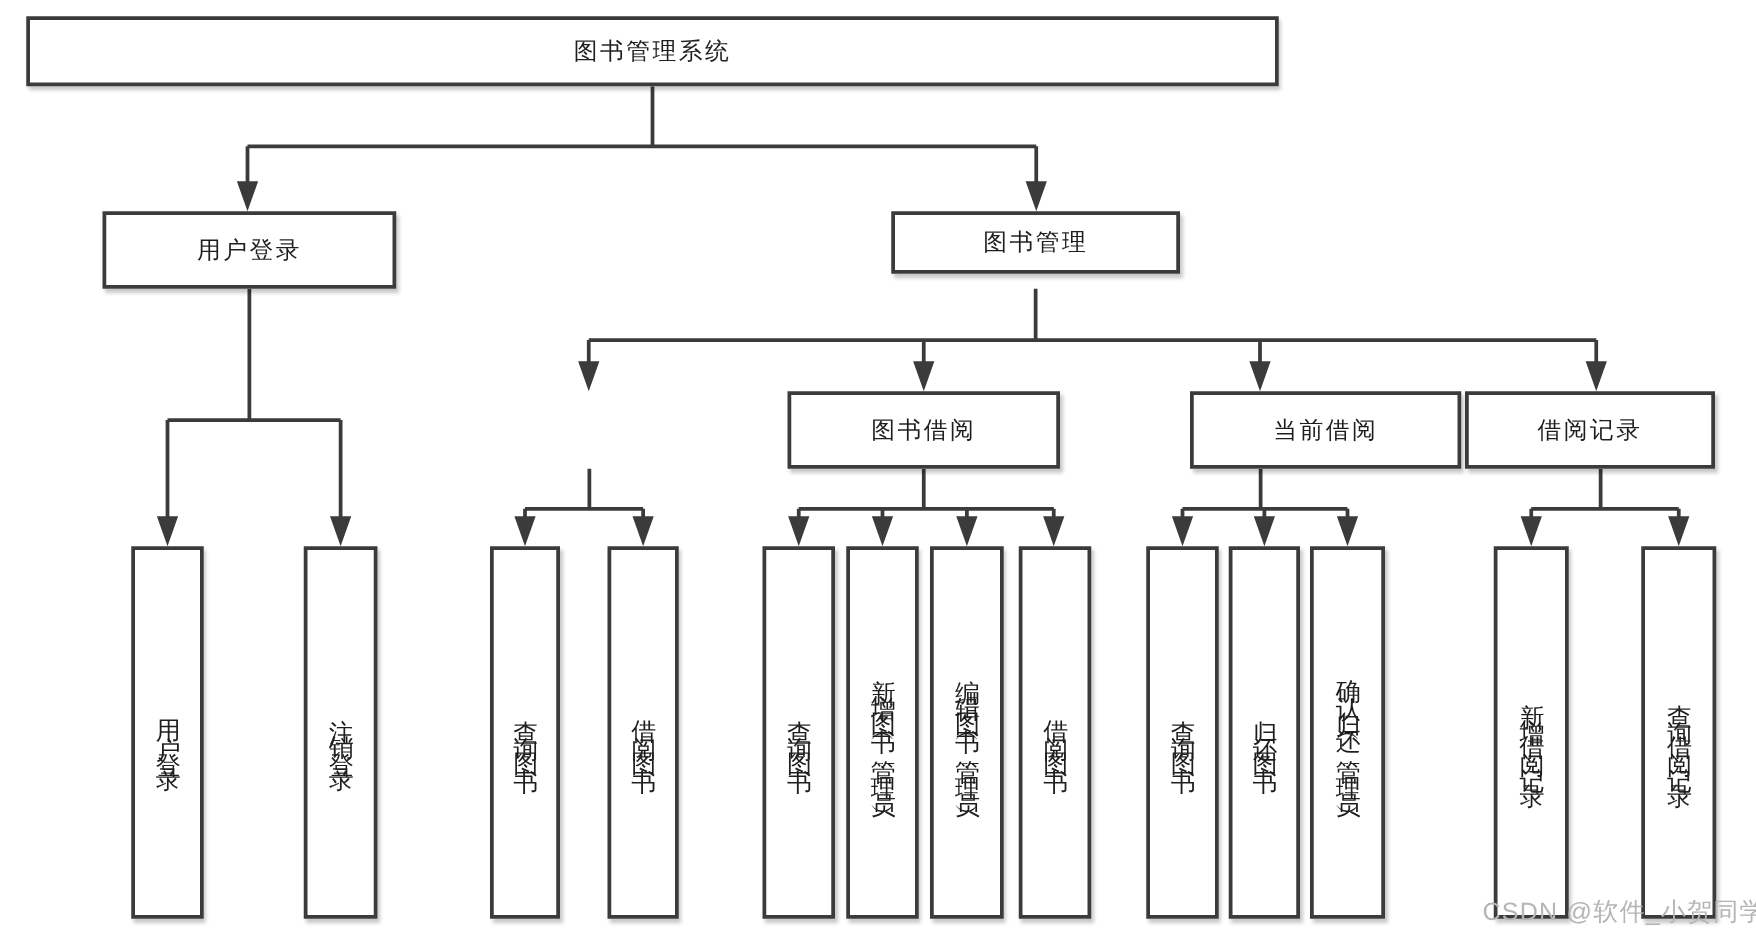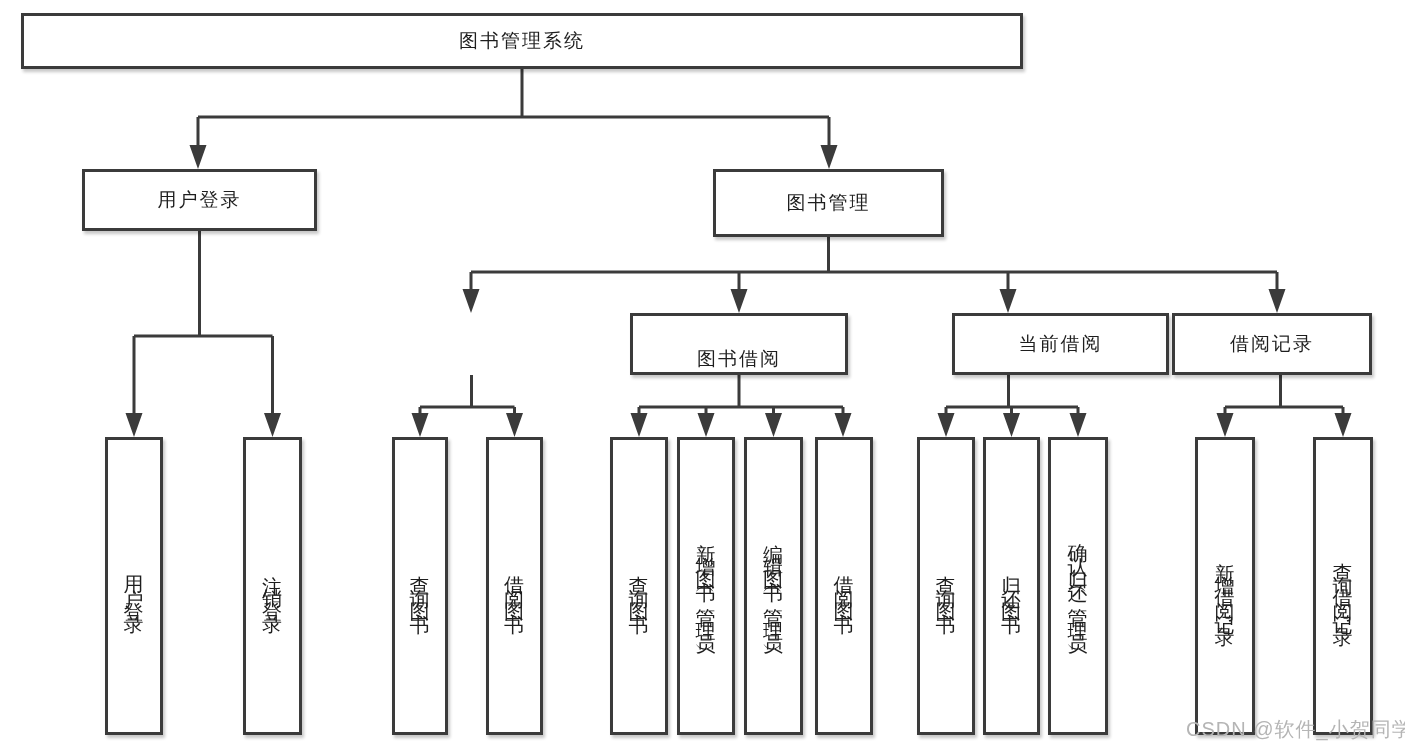--- a/index.html
+++ b/index.html
@@ -125,25 +125,25 @@
     "></path>
   </svg>
 
   <div class="node" style="left:21px; top:13px; width:1002px; height:56px;">
     <span>图书管理系统</span>
   </div>
 
   <div class="node" style="left:82px; top:169px; width:235px; height:62px;">
     <span>用户登录</span>
   </div>
-  <div class="node" style="left:713px; top:169px; width:231px; height:68px;">
+  <div class="node" style="left:713px; top:169px; width:231px; height:50px;">
     <span>图书管理</span>
   </div>
 
-  <div class="node" style="left:630px; top:313px; width:218px; height:62px;align-items:flex-end;">
+  <div class="node" style="left:630px; top:313px; width:218px; height:62px;">
     <span>图书借阅</span>
   </div>
   <div class="node" style="left:952px; top:313px; width:217px; height:62px;">
     <span>当前借阅</span>
   </div>
   <div class="node" style="left:1172px; top:313px; width:200px; height:62px;">
     <span>借阅记录</span>
   </div>
 
   <div class="leaf" style="left:105px; top:437px; width:58px; height:298px;">

